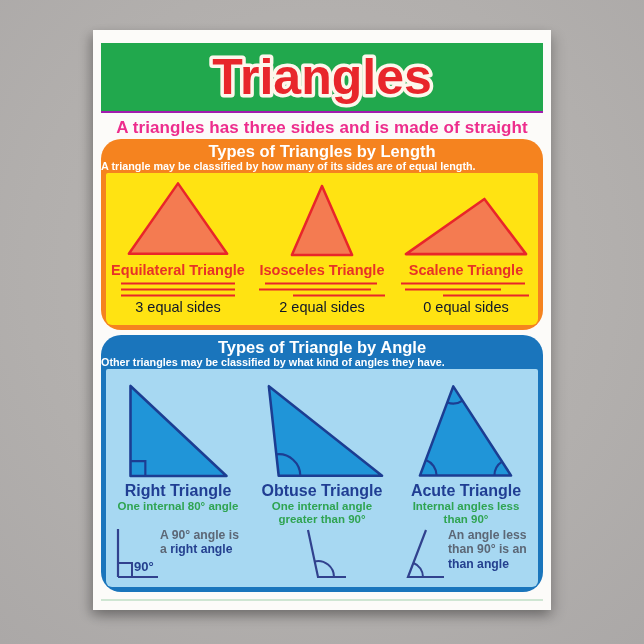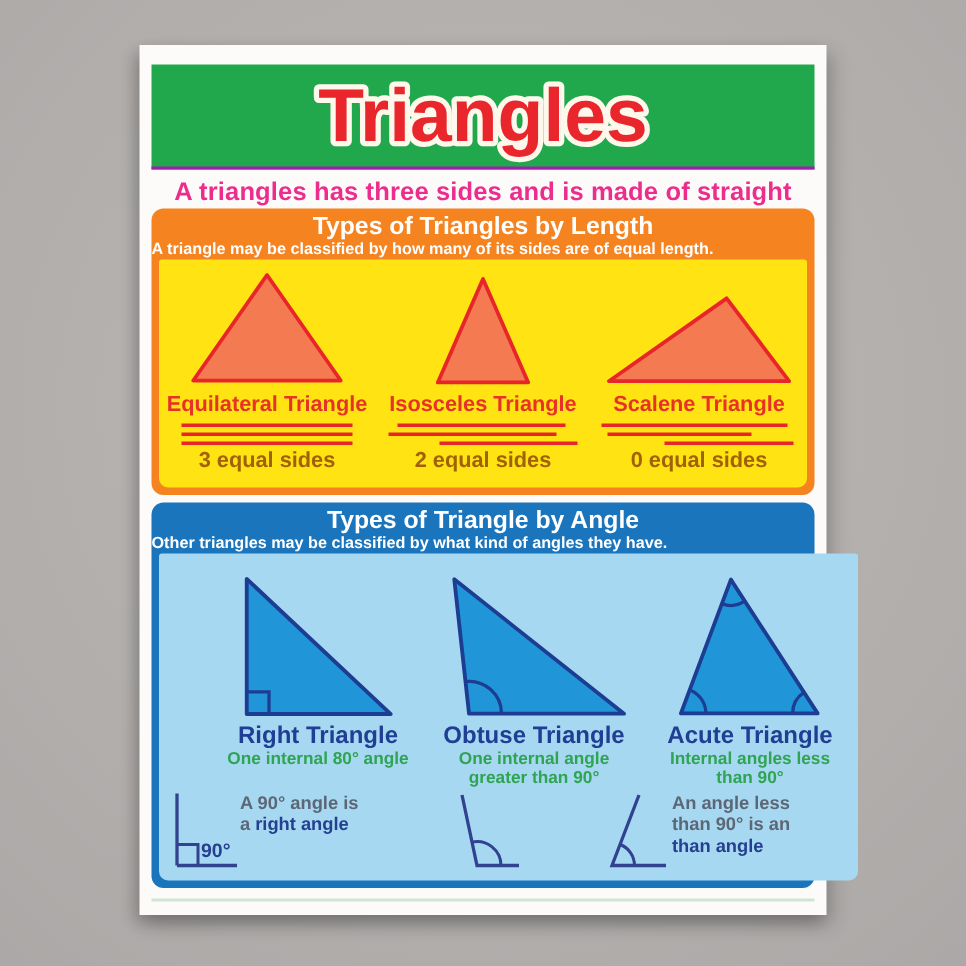--- a/index.html
+++ b/index.html
@@ -8,35 +8,35 @@
   .poster{position:absolute;left:93px;top:30px;width:458px;height:580px;background:#fcfbf9;
     box-shadow:-4px 5px 10px rgba(0,0,0,.22), 4px 6px 12px rgba(0,0,0,.18);}
   
   .header-green{position:absolute;left:8px;top:13px;width:442px;height:68px;background:#21a84d;
     border-bottom:2px solid #a21caf;}
   .header-green svg{display:block;}
   
   .tagline{position:absolute;left:0;top:88px;width:100%;text-align:center;
     color:#ed2d8d;font-size:17px;font-weight:bold;letter-spacing:.1px;}
   
-  .panel{position:absolute;left:8px;border-radius:8px;}
+  .panel{position:absolute;left:8px;border-radius:20px;}
   .length-panel{top:109px;width:442px;height:191px;background:#f5831f;}
   .panel-title{text-align:center;color:#fff;font-weight:bold;font-size:16.5px;padding-top:3px;line-height:1.12;}
   .panel-sub{text-align:left;color:#fff;font-weight:bold;font-size:10.8px;line-height:1.15;}
   .yellow-area{position:absolute;left:5px;top:34px;width:432px;height:152px;background:#ffe312;
     border-radius:2px 2px 6px 6px;display:flex;padding-top:7px;box-sizing:border-box;text-align:right;}
   .col{width:144px;display:flex;flex-direction:column;align-items:center;}
   .tri-box{height:78px;display:flex;align-items:flex-end;justify-content:center;}
   .tri-name{color:#e73227;font-weight:bold;font-size:14.5px;margin-top:4px;white-space:nowrap;}
   .side-lines{margin-top:3px;}
-  .tri-caption{color:#a16207;font-weight:bold;font-size:14.5px;margin-top:1px;}
+  .tri-caption{color:#0f172a;font-weight:normal;font-size:14.5px;margin-top:1px;}
   
   .angle-panel{top:305px;width:442px;height:257px;background:#1a75bc;}
   .blue-area{position:absolute;left:5px;top:34px;width:432px;height:218px;background:#a7d8f2;
-    border-radius:2px 2px 6px 6px;padding-left:34px;}
+    border-radius:2px 2px 6px 6px;}
   .blue-tri-row{display:flex;margin-top:14px;height:96px;}
   .blue-tri-row .col{justify-content:flex-end;}
   .blue-label-row{display:flex;margin-top:3px;}
   .blue-label{width:144px;text-align:center;color:#203e93;font-weight:bold;font-size:16px;}
   .green-desc-row{display:flex;}
   .green-desc{width:144px;text-align:center;color:#2fa452;font-weight:bold;font-size:11.5px;line-height:1.15;}
   .green-desc span{display:inline-block;max-width:132px;}
   .notes-row{position:absolute;left:0;top:157px;width:432px;display:flex;}
   .note{width:144px;display:flex;justify-content:center;}
   .note-fig{position:relative;width:52px;flex:none;}

